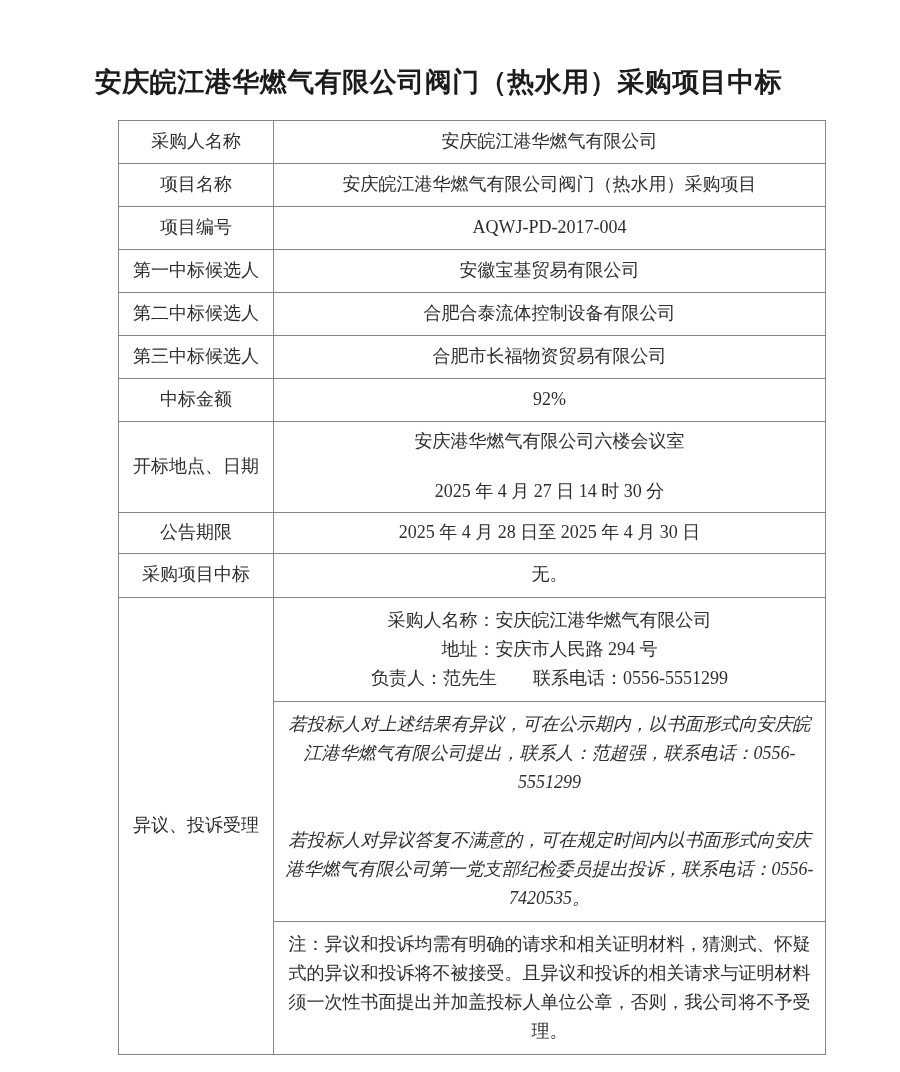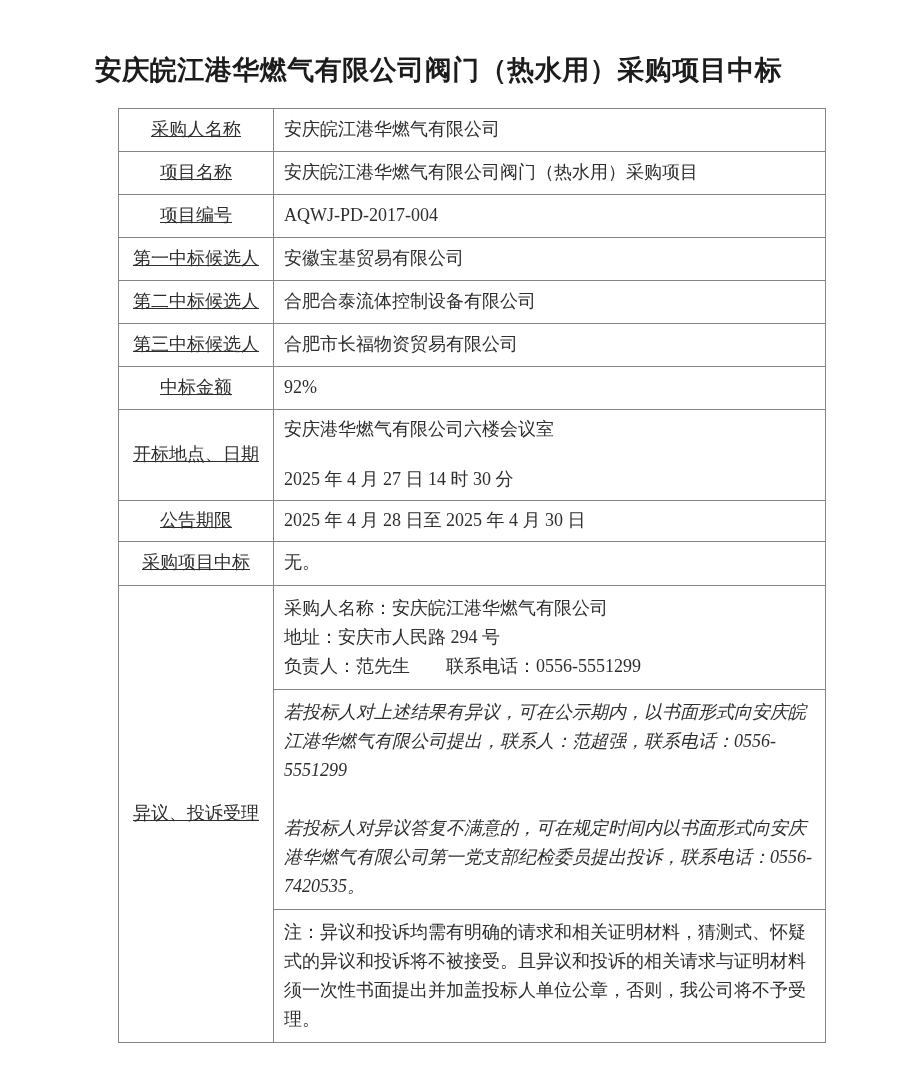--- a/index.html
+++ b/index.html
@@ -10,21 +10,21 @@
   body {
     width: 900px;
     height: 1072px;
     font-family: "Liberation Serif", "DejaVu Serif", serif;
     color: #2e2e2e;
   }
   .page {
     width: 877px;
     height: 1072px;
     box-sizing: border-box;
-    padding-top: 48px;
+    padding-top: 60px;
     background: #ffffff;
     overflow: hidden;
   }
   .title {
     width: 740px;
     margin: 0 auto 16px auto;
     text-align: center;
     font-size: 27px;
     font-weight: bold;
     color: #1c1c1c;
@@ -46,24 +46,23 @@
   col.col-value { width: 552px; }
   td {
     border: 1px solid #858585;
     vertical-align: middle;
     box-sizing: border-box;
   }
   td.label {
     text-align: center;
     padding: 4px 4px;
     line-height: 1.55;
-    text-decoration: underline;
   }
   td.value {
-    text-align: left;
+    text-align: center;
     padding: 6px 10px;
     line-height: 1.55;
   }
   tr.r43  td { height: 43px; }
   tr.r40  td { height: 40px; }
   tr.r44  td { height: 44px; }
   tr.r84  td { height: 84px; }
   tr.r86  td { height: 86px; }
   tr.r146 td { height: 146px; }
   tr.r126 td { height: 126px; }

